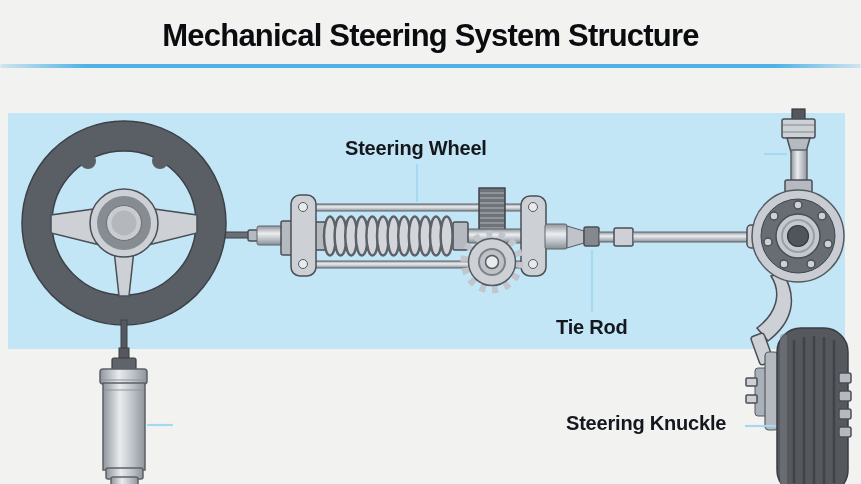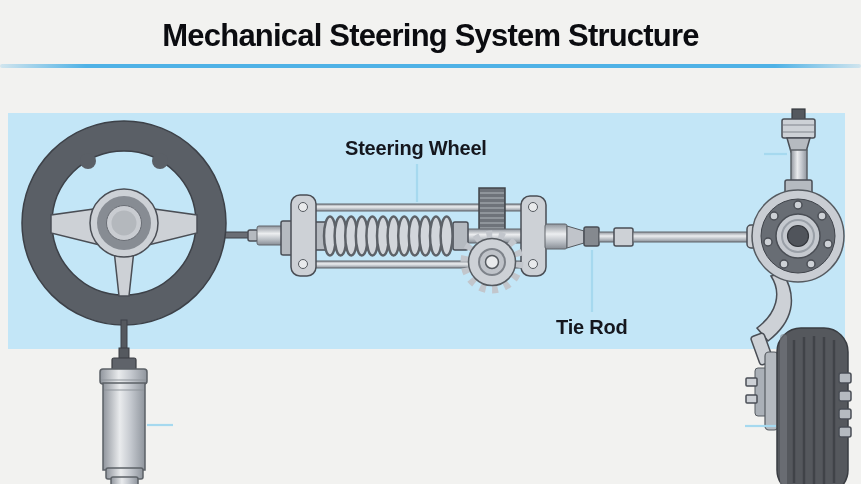--- a/index.html
+++ b/index.html
@@ -228,14 +228,15 @@
 
     <line x1="417" y1="152" x2="417" y2="190" class="leader"></line>
     <line x1="764" y1="142" x2="787" y2="142" class="leader"></line>
     <line x1="592" y1="238" x2="592" y2="300" class="leader"></line>
     <line x1="147" y1="413" x2="173" y2="413" class="leader"></line>
     <line x1="745" y1="414" x2="776" y2="414" class="leader"></line>
   </svg>
 
   <div class="lbl" style="left:345px;top:125px">Steering Wheel</div>
   <div class="lbl" style="left:556px;top:304px">Tie Rod</div>
+  <div class="lbl" style="left:566px;top:400px">Steering Knuckle</div>
 
 </div>
 
 </body></html>

